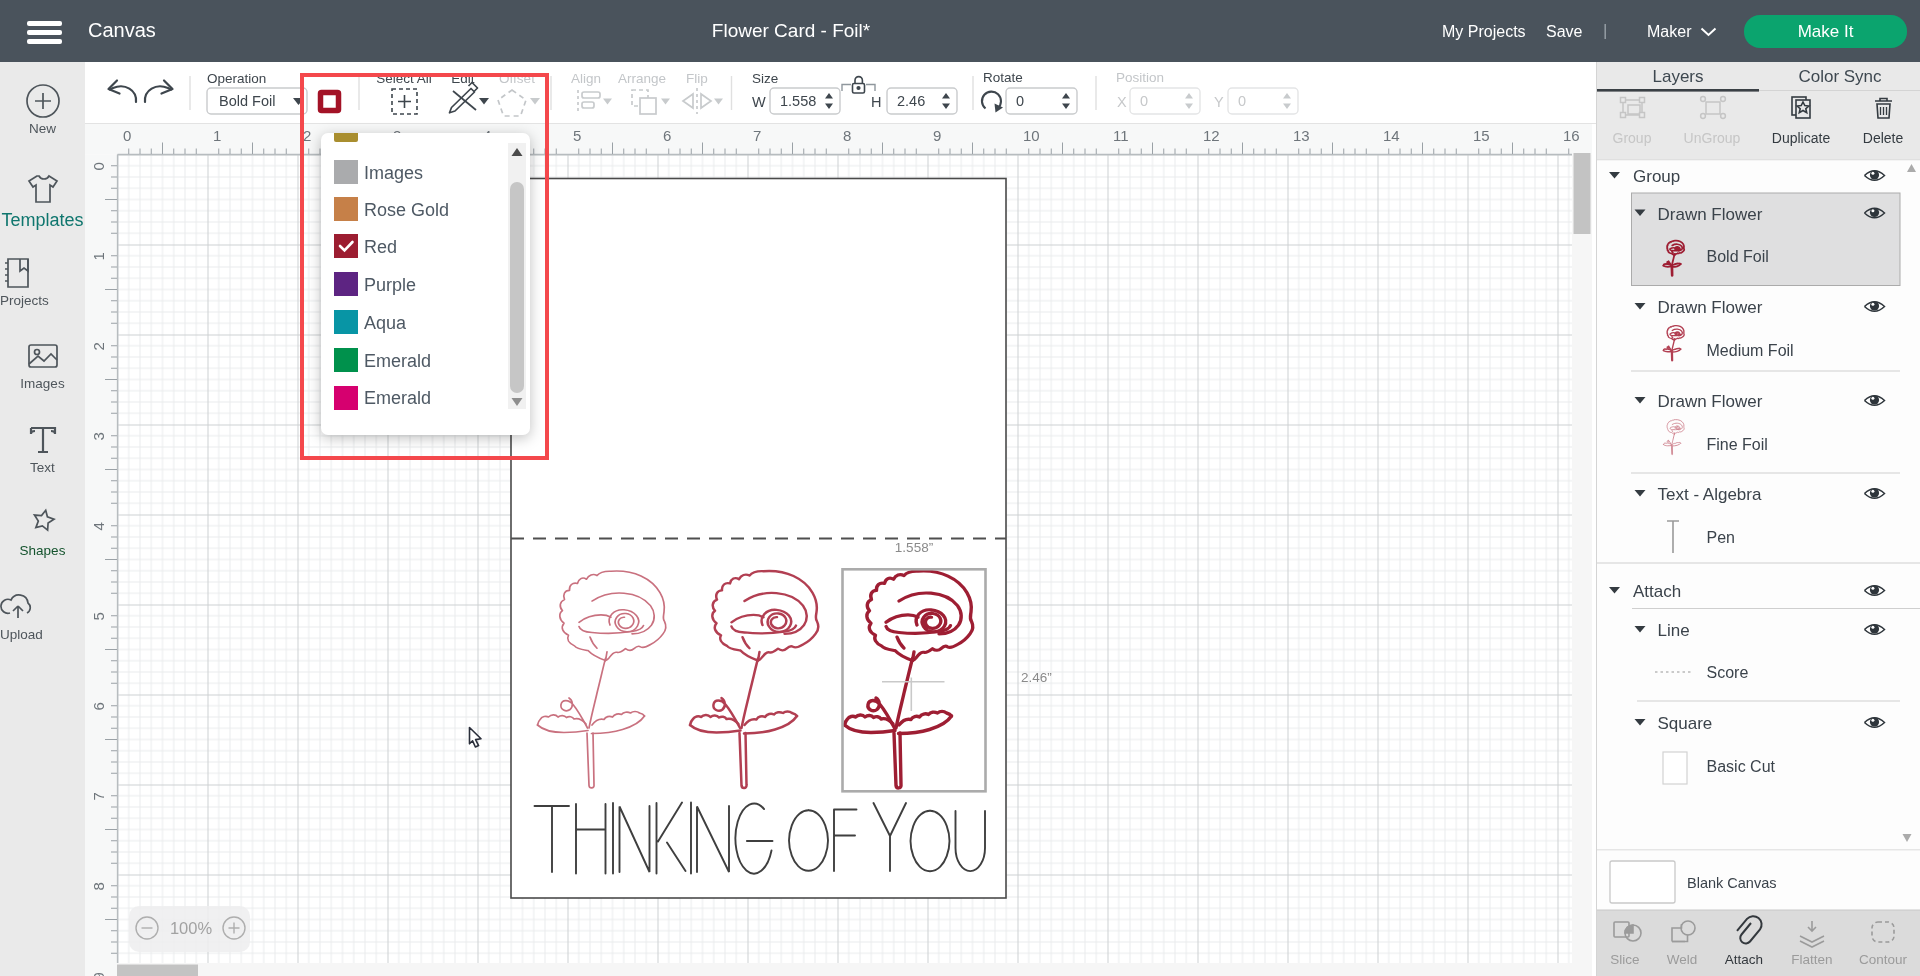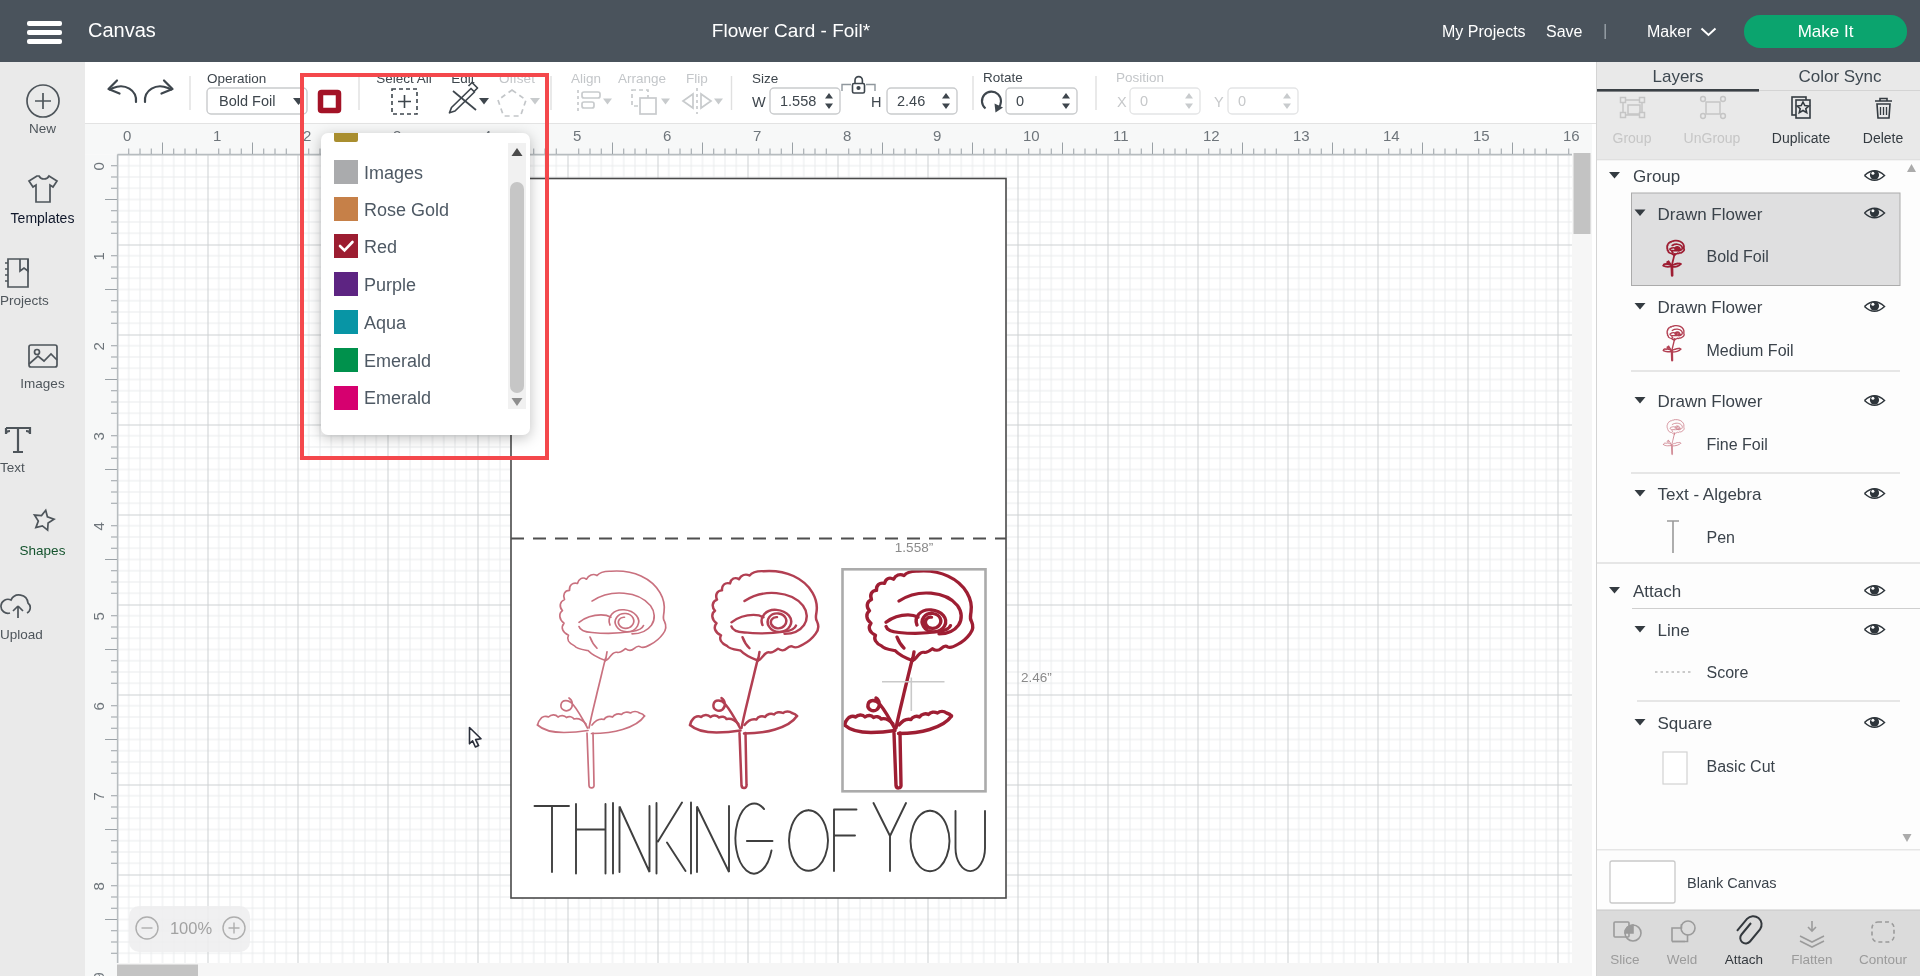--- a/index.html
+++ b/index.html
@@ -23,32 +23,32 @@
     </svg>
 <div style="position:absolute;left:1744px;top:15px;width:163px;height:33px;background:#0ba46e;border-radius:16px;color:#fff;font-size:17px;text-align:center;line-height:33px">Make It</div>
 </div>
 <div style="position:absolute;left:0;top:62px;width:85px;height:914px;background:#eaeaea">
     <div style="position:absolute;left:0;top:21px;width:85px;text-align:center"><svg width="36" height="36" viewBox="0 0 36 36" fill="none" stroke="#4e555b" stroke-width="1.7">
         <circle cx="18" cy="18" r="16"></circle>
         <path d="M18 10v16M10 18h16"></path>
       </svg><div style="font-size:13.5px;color:#4e555b;margin-top:-2px">New</div></div>
     <div style="position:absolute;left:0;top:110px;width:85px;text-align:center"><svg width="36" height="36" viewBox="0 0 36 36" fill="none" stroke="#4e555b" stroke-width="1.7">
         <path d="M12 4 4 9l4 6 3-2v17h14V13l3 2 4-6-8-5c-2 4-8 4-10 0z"></path>
-      </svg><div style="font-size:14px;color:#0f172a;margin-top:-2px">Templates</div></div>
+      </svg><div style="font-size:18px;color:#0f766e;margin-top:-2px">Templates</div></div>
     <div style="position:absolute;left:0;top:193px;width:85px;"><svg width="36" height="36" viewBox="0 0 36 36" fill="none" stroke="#4e555b" stroke-width="1.7">
         <path d="M8 4h20v28H8z"></path>
         <path d="M8 8h-3M8 14h-3M8 20h-3M8 26h-3"></path>
         <path d="M20 4v12l4-3 4 3V4"></path>
       </svg><div style="font-size:13.5px;color:#4e555b;margin-top:-2px">Projects</div></div>
     <div style="position:absolute;left:0;top:276px;width:85px;text-align:center"><svg width="36" height="36" viewBox="0 0 36 36" fill="none" stroke="#4e555b" stroke-width="1.7">
         <rect x="4" y="7" width="28" height="22" rx="2"></rect>
         <circle cx="12" cy="14" r="2.5"></circle>
         <path d="M4 26l9-8 6 5 7-7 6 6"></path>
       </svg><div style="font-size:13.5px;color:#4e555b;margin-top:-2px">Images</div></div>
-    <div style="position:absolute;left:0;top:360px;width:85px;text-align:left"><svg width="36" height="36" viewBox="0 0 36 36" fill="none" stroke="#4e555b" stroke-width="1.7">
+    <div style="position:absolute;left:0;top:360px;width:85px;text-align:center"><svg width="36" height="36" viewBox="0 0 36 36" fill="none" stroke="#4e555b" stroke-width="1.7">
         <path d="M6 6h24v6M6 6v6M18 6v24M13 30h10M6 12c0-2 2-3 4-3M30 12c0-2-2-3-4-3" stroke-width="2.2"></path>
       </svg><div style="font-size:13.5px;color:#4e555b;margin-top:-2px">Text</div></div>
     <div style="position:absolute;left:0;top:443px;width:85px;text-align:center"><svg width="36" height="36" viewBox="0 0 36 36" fill="none" stroke="#4e555b" stroke-width="1.7">
         <path d="M18 5l3 6 7 1-5 5 1 7-6-3-6 3 1-7-5-5 7-1z" transform="rotate(12 18 18)"></path>
       </svg><div style="font-size:13.5px;color:#14532d;margin-top:-2px">Shapes</div></div>
     <div style="position:absolute;left:0;top:527px;width:69px;"><svg width="36" height="36" viewBox="0 0 36 36" fill="none" stroke="#4e555b" stroke-width="1.7">
         <path d="M10 24a7 7 0 1 1 1-13 9 9 0 0 1 17 3 6 6 0 0 1-1 10"></path>
         <path d="M18 29V17m0 0-5 5m5-5 5 5"></path>
       </svg><div style="font-size:13.5px;color:#4e555b;margin-top:-2px">Upload</div></div>
   </div>

